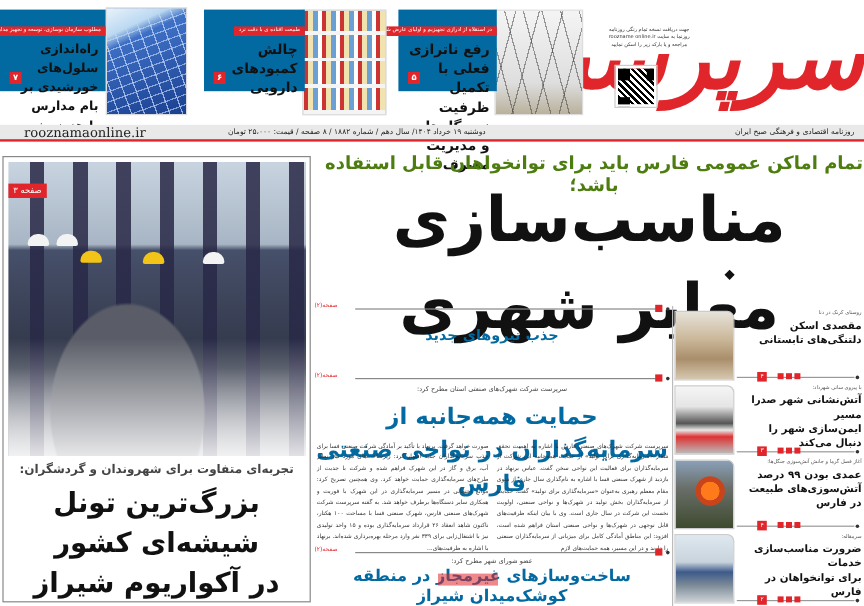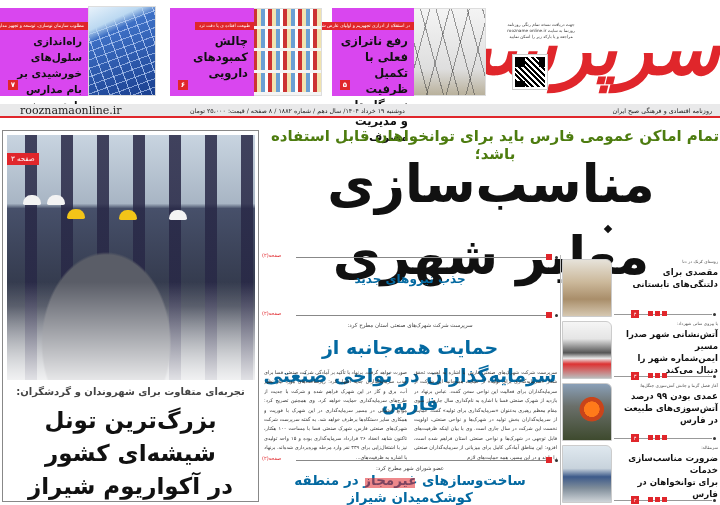--- a/index.html
+++ b/index.html
@@ -22,21 +22,21 @@
     background:
       linear-gradient(#000,#000) 0 0/10px 10px no-repeat,
       linear-gradient(#000,#000) 24px 0/10px 10px no-repeat,
       linear-gradient(#000,#000) 0 24px/10px 10px no-repeat,
       repeating-linear-gradient(45deg,#000 0 2px,#fff 2px 4px);
     border: 2px solid #fff; outline: 1px solid #ccc;
   }
 
   
   .teaser {
-    position: absolute; top: 8px; height: 88px; background: #d946ef;
+    position: absolute; top: 8px; height: 68px; background: #0369a1;
   }
   .teaser .kicker {
     position: absolute; top: 14px; right: 0; height: 8px; background: #e0262b; color: #fff;
     font-size: 4.5px; line-height: 8px; padding: 0 4px; direction: rtl; white-space: nowrap;
   }
   .teaser .title {
     position: absolute; top: 25px; right: 6px; direction: rtl; text-align: right;
     font-weight: bold; font-size: 11.5px; line-height: 16px; color: #111;
   }
   .teaser .pnum {
@@ -276,39 +276,39 @@
 </div>
 <div class="red-stamp"></div>
 
 <div class="diamond"></div>
 <div class="rcol-frame"></div>
 
 <div class="news-item" style="top:257px;">
   <div class="thumb th-village"></div>
   <div class="kick">روستای کرنک در دنا</div>
   <div class="ttl">
-    <div>مقصدی برای</div>
+    <div>مقصدی اسکن</div>
     <div>دلتنگی‌های تابستانی</div>
   </div>
   <div class="foot">
       <div class="ln"></div>
       <div class="pn">۴</div>
       <div class="sq" style="left:34px"></div>
       <div class="sq" style="left:41px"></div>
       <div class="sq" style="left:48px"></div>
       <div class="end"></div>
     </div>
 </div>
 
 <div class="news-item" style="top:319px;">
   <div class="thumb th-fire"></div>
   <div class="kick">با پیروی ساتی شهرداد:</div>
   <div class="ttl">
     <div>آتش‌نشانی شهر صدرا مسیر</div>
-    <div>ایمن‌شماره شهر را دنبال می‌کند</div>
+    <div>ایمن‌سازی شهر را دنبال می‌کند</div>
   </div>
   <div class="foot">
       <div class="ln"></div>
       <div class="pn">۳</div>
       <div class="sq" style="left:34px"></div>
       <div class="sq" style="left:41px"></div>
       <div class="sq" style="left:48px"></div>
       <div class="end"></div>
     </div>
 </div>

